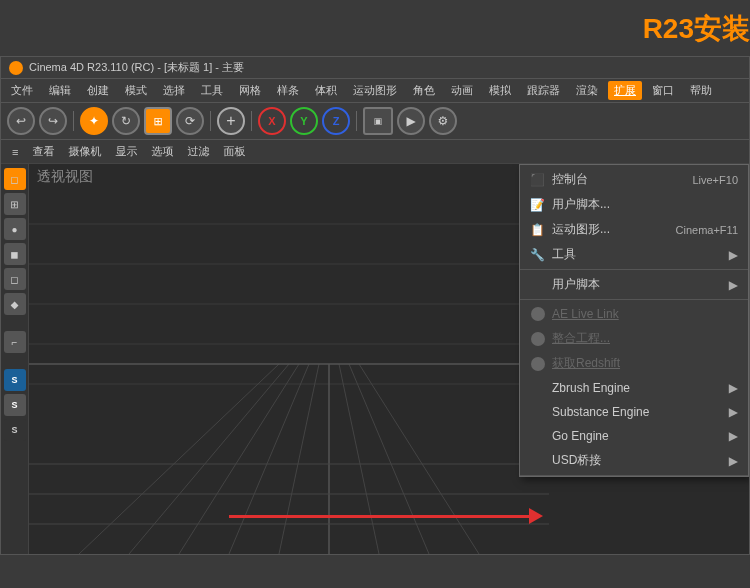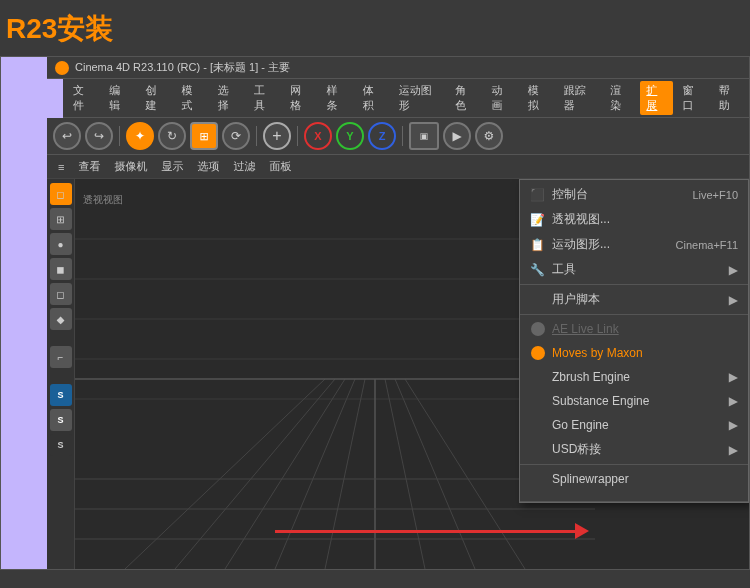--- a/index.html
+++ b/index.html
@@ -8,35 +8,34 @@
       height: 588px;
       background: #3a3a3a;
       font-family: 'Microsoft YaHei', Arial, sans-serif;
       overflow: hidden;
       position: relative;
     }
 
     
     .page-title-area {
       background: #3a3a3a;
-      text-align: left;
-      padding: 10px 0 8px 6px;
+      text-align: right;
+      padding: 10px 0 8px 16px;
     }
     .page-title-text {
       font-size: 28px;
       font-weight: bold;
       color: #ff8c00;
     }
 
     
     .app-window {
-      background: #c4b5fd;
+      background: #f97316;
       margin: 0;
       border: 1px solid #555;
-      padding-left: 46px;
     }
 
     
     .title-bar {
       background: #3c3c3c;
       padding: 3px 8px;
       display: flex;
       align-items: center;
       gap: 6px;
       border-bottom: 1px solid #555;
@@ -54,21 +53,20 @@
     }
 
     
     .menu-bar {
       background: #3c3c3c;
       display: flex;
       align-items: center;
       padding: 2px 4px;
       gap: 4px;
       border-bottom: 1px solid #555;
-      margin-left: 16px;
     }
     .menu-item {
       padding: 2px 6px;
       font-size: 11px;
       color: #ccc;
       cursor: pointer;
       border-radius: 2px;
     }
     .menu-item.active { background: #ff8c00; color: #fff; text-decoration: underline; }
 
@@ -177,23 +175,23 @@
 
     
     .viewport {
       flex: 1;
       background: #2a2a2a;
       position: relative;
       overflow: hidden;
     }
     .viewport-label {
       position: absolute;
-      top: 14px;
+      top: 4px;
       left: 8px;
-      font-size: 10px;
+      font-size: 14px;
       color: #888;
     }
     .grid-svg {
       width: 100%;
       height: 100%;
     }
 
     
     .dropdown-menu {
       position: absolute;
@@ -388,21 +386,21 @@
       <div class="dropdown-menu">
 
         <div class="dropdown-section">
           <div class="dropdown-row">
             <div class="dropdown-row-icon">⬛</div>
             <span>控制台</span>
             <span class="shortcut">Live+F10</span>
           </div>
           <div class="dropdown-row">
             <div class="dropdown-row-icon">📝</div>
-            <span>透视视图...</span>
+            <span>用户脚本...</span>
           </div>
           <div class="dropdown-row">
             <div class="dropdown-row-icon">📋</div>
             <span>运动图形...</span>
             <span class="shortcut">Cinema+F11</span>
           </div>
           <div class="dropdown-row">
             <div class="dropdown-row-icon">🔧</div>
             <span>工具</span>
             <span class="arrow">▶</span>
@@ -417,25 +415,31 @@
           </div>
         </div>
 
         <div class="dropdown-section">
           <div class="dropdown-row disabled">
             <div class="dropdown-row-icon">
                 <div class="row-icon-circle" style="background:#666;"></div>
               </div>
             <span>AE Live Link</span>
           </div>
-          <div class="dropdown-row" style="color:#ff8c00;">
+          <div class="dropdown-row disabled">
             <div class="dropdown-row-icon">
-                <div class="row-icon-orange-circle"></div>
+                <div class="row-icon-circle" style="background:#666;"></div>
               </div>
-            <span>Moves by Maxon</span>
+            <span>整合工程...</span>
+          </div>
+          <div class="dropdown-row disabled">
+            <div class="dropdown-row-icon">
+                <div class="row-icon-circle" style="background:#666;"></div>
+              </div>
+            <span>获取Redshift</span>
           </div>
           <div class="dropdown-row">
             <div class="dropdown-row-icon"></div>
             <span>Zbrush Engine</span>
             <span class="arrow">▶</span>
           </div>
           <div class="dropdown-row">
             <div class="dropdown-row-icon"></div>
             <span>Substance Engine</span>
             <span class="arrow">▶</span>
@@ -445,31 +449,20 @@
             <span>Go Engine</span>
             <span class="arrow">▶</span>
           </div>
           <div class="dropdown-row">
             <div class="dropdown-row-icon"></div>
             <span>USD桥接</span>
             <span class="arrow">▶</span>
           </div>
         </div>
 
-        <div class="dropdown-section">
-          <div class="dropdown-row">
-            <div class="dropdown-row-icon"></div>
-            <span>Splinewrapper</span>
-          </div>
-          <div class="dropdown-row">
-            
-            
-          </div>
-
-        </div>
 
       </div>
 
       
       <div class="arrow-indicator">
         <div class="arrow-line"></div>
         <div class="arrow-head"></div>
       </div>
 
     </div>

